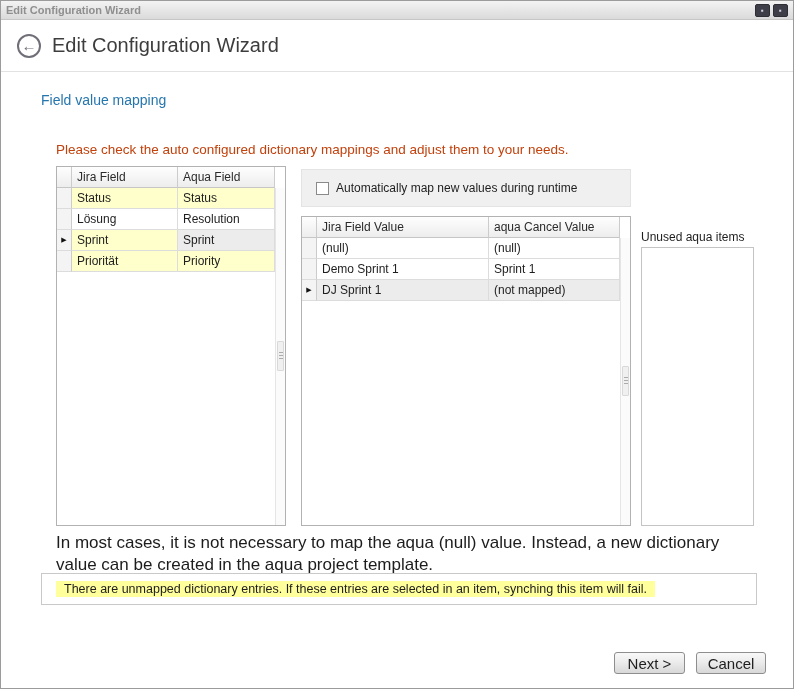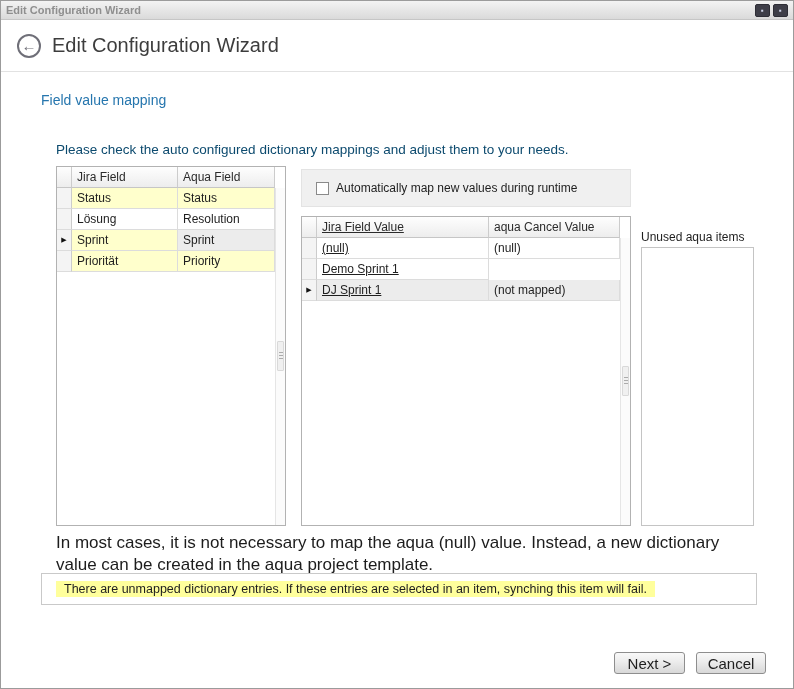--- a/index.html
+++ b/index.html
@@ -28,21 +28,21 @@
     display:flex; align-items:center; padding-left:16px;
   }
   .back-btn {
     width:24px; height:24px; border-radius:50%; border:2px solid #6f6f78;
     color:#6f6f78; display:flex; align-items:center; justify-content:center;
     font-size:15px; font-weight:bold; background:#fff; cursor:default;
   }
   .header-title { margin-left:11px; font-size:20px; font-weight:400; color:#3d3d3d; }
 
   .section-title { position:absolute; left:40px; top:91px; font-size:14px; color:#2676ae; }
-  .instruction   { position:absolute; left:55px; top:141px; font-size:13.5px; color:#0c4a6e;text-align:center; }
+  .instruction   { position:absolute; left:55px; top:141px; font-size:13.5px; color:#c2410c;text-align:center; }
 
   
   .grid { position:absolute; background:#ffffff; border:1px solid #b2b2b2; }
   .g-row { display:flex; height:21px; }
   .cell {
     border-right:1px solid #dcdcdc; border-bottom:1px solid #dcdcdc;
     font-size:12px; color:#1e1e1e; padding:3px 5px 0 5px;
     white-space:nowrap; overflow:hidden; background:#fff;
   }
   .hcell {
@@ -68,21 +68,21 @@
     position:absolute; left:1px; right:1px; top:calc(50% - 16px); height:30px;
     background:#f0f0f0; border:1px solid #d9d9d9; border-radius:1px;
     display:flex; flex-direction:column; align-items:center; justify-content:center; gap:2px;
   }
   .vthumb i { display:block; width:4px; height:1px; background:#ababab; }
 
   
   .ft-c1 { width:106px; flex:0 0 106px; }
   .ft-c2 { width:97px;  flex:0 0 97px; }
   
-  .vt-c1 { width:172px; flex:0 0 172px;text-decoration:underline; }
+  .vt-c1 { width:172px; flex:0 0 172px; }
   .vt-c2 { width:131px; flex:0 0 131px; }
 
   
   .cb-panel {
     position:absolute; left:300px; top:168px; width:330px; height:38px;
     background:#f0f0f0; border:1px solid #e3e3e3;
     display:flex; align-items:center; padding-left:14px;
   }
   .checkbox {
     width:13px; height:13px; background:#ffffff; border:1px solid #8a8a8a;
@@ -184,20 +184,21 @@
       <div class="cell hcell vt-c2">aqua Cancel Value</div>
     </div>
     <div class="g-row">
       <div class="rowhdr"></div>
       <div class="cell vt-c1">(null)</div>
       <div class="cell vt-c2">(null)</div>
     </div>
     <div class="g-row">
       <div class="rowhdr"></div>
       <div class="cell vt-c1">Demo Sprint 1</div>
+      <div class="cell vt-c2">Sprint 1</div>
     </div>
     <div class="g-row">
       <div class="rowhdr">▶</div>
       <div class="cell vt-c1 currentbg">DJ Sprint 1</div>
       <div class="cell vt-c2 currentbg">(not mapped)</div>
     </div>
     <div class="vstrip">
       <div class="vthumb">
           <i></i>
           <i></i>

